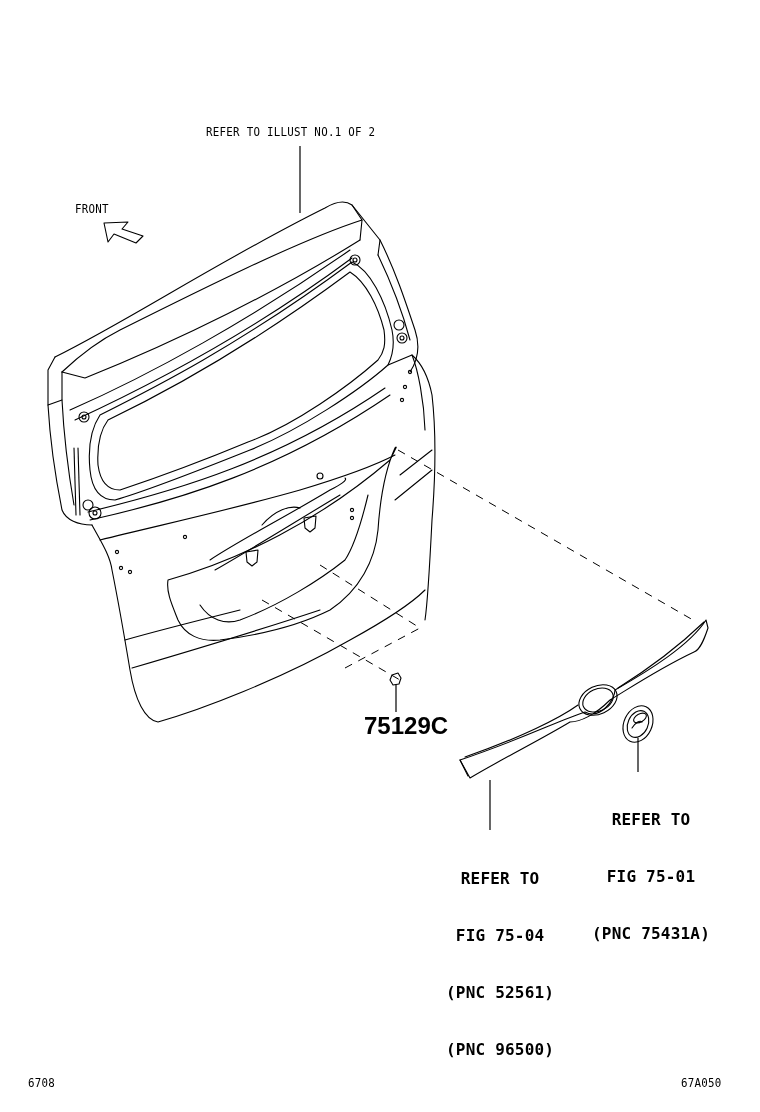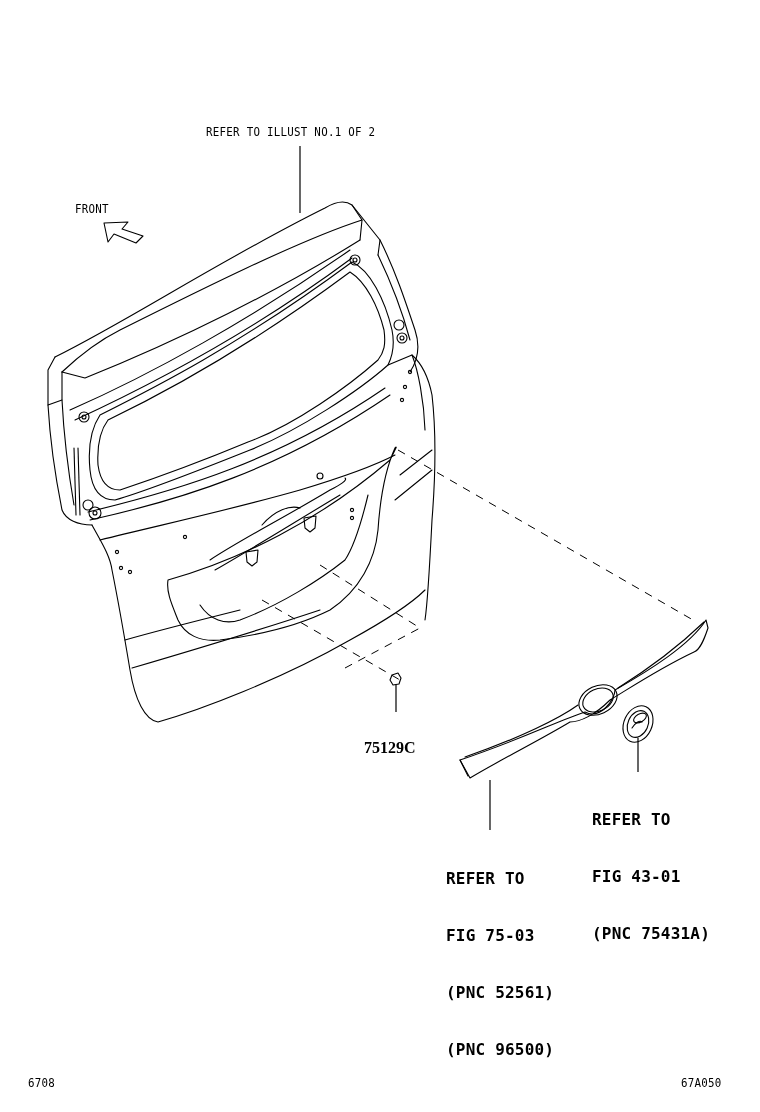--- a/index.html
+++ b/index.html
@@ -1,21 +1,21 @@
 <!DOCTYPE html>
 <html><head>
   <meta charset="utf-8">
   <style>
     html, body { margin: 0; padding: 0; background: #ffffff; }
     body { width: 760px; height: 1112px; position: relative; overflow: hidden; font-family: "DejaVu Sans", sans-serif; color: #000; }
     #canvas { position: absolute; left: 0; top: 0; width: 760px; height: 1112px; }
     .lbl { position: absolute; white-space: pre; line-height: 1; color: #000; }
     .thin { font-family: "DejaVu Sans Mono", monospace; font-size: 12px; letter-spacing: 0.3px; transform: scaleX(0.9); transform-origin: left top; }
-    .bold { font-family: "DejaVu Sans Mono", monospace; font-weight: bold; font-size: 16px; line-height: 19px; letter-spacing: 0.2px; }
-    .pnc { font-family: Liberation Serif, serif; font-weight: bold; font-size: 16px; margin-top: 26px; }
+    .bold { font-family: "DejaVu Sans Mono", monospace; font-weight: bold; font-size: 16px; line-height: 19px; letter-spacing: 0.2px; text-align: center; }
+    .pnc { font-family: Liberation Sans, sans-serif; font-weight: bold; font-size: 24px; }
     svg .ln { fill: none; stroke: #000; stroke-width: 1.1; stroke-linejoin: round; stroke-linecap: round; }
     svg .dash { fill: none; stroke: #000; stroke-width: 1; stroke-dasharray: 8 7; }
     svg .ldr { stroke: #000; stroke-width: 1.2; }
   </style>
 </head>
 <body>
 
 <svg id="canvas" viewBox="0 0 760 1112" xmlns="http://www.w3.org/2000/svg">
 
   <line class="ldr" x1="300" y1="146" x2="300" y2="213"></line>
@@ -122,25 +122,25 @@
   </g>
 </svg>
 
 <div class="lbl thin" style="left:206px; top:126px;">REFER TO ILLUST NO.1 OF 2</div>
 <div class="lbl thin" style="left:75px; top:203px;">FRONT</div>
 
 <div class="lbl pnc" style="left:364px; top:714px;">75129C</div>
 
 <div class="lbl bold" style="left:592px; top:772px;">
   <div>REFER TO</div>
-  <div>FIG 43-01</div>
+  <div>FIG 75-01</div>
   <div>(PNC 75431A)</div>
 </div>
 
 <div class="lbl bold" style="left:446px; top:831px;">
   <div>REFER TO</div>
-  <div>FIG 75-03</div>
+  <div>FIG 75-04</div>
   <div>(PNC 52561)</div>
   <div>(PNC 96500)</div>
 </div>
 
 <div class="lbl thin" style="left:28px; top:1077px;">6708</div>
 <div class="lbl thin" style="left:681px; top:1077px;">67A050</div>
 
 </body></html>

